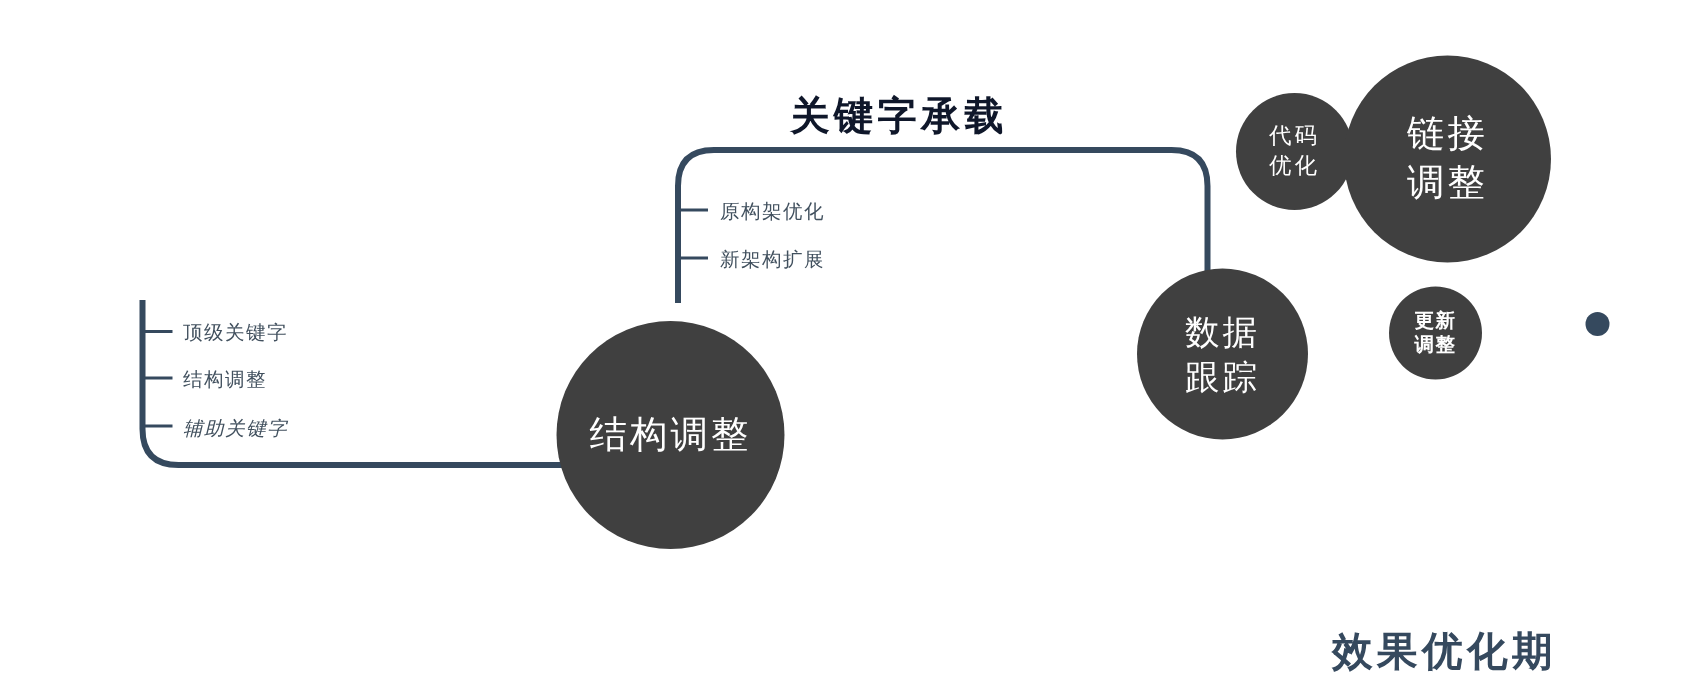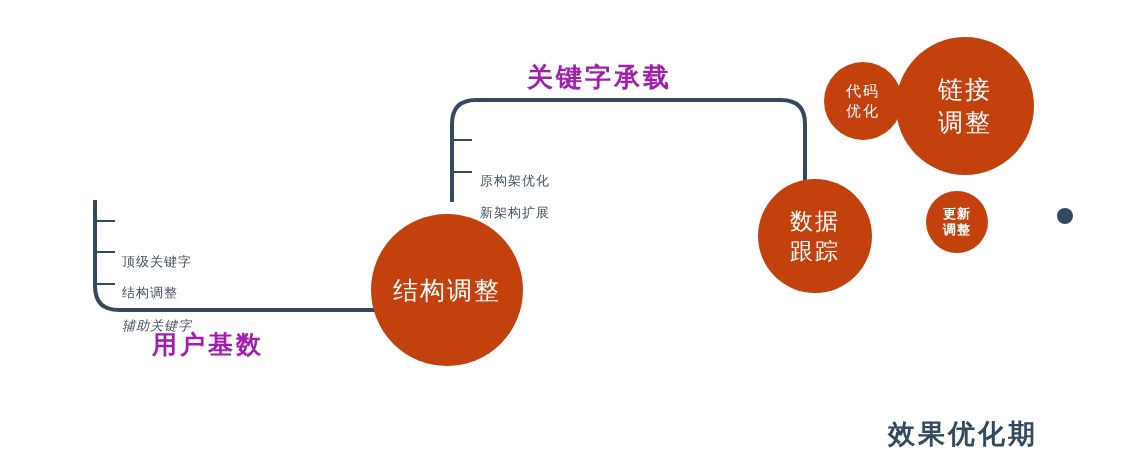--- a/index.html
+++ b/index.html
@@ -16,46 +16,45 @@
     overflow: hidden;
   }
   .edges-svg {
     position: absolute;
     left: 0;
     top: 0;
   }
   .node {
     position: absolute;
     border-radius: 50%;
-    background: #c2410c;
+    background: #404040;
     color: #ffffff;
     display: flex;
     align-items: center;
     justify-content: center;
     text-align: left;
   }
   .node-label {
     white-space: pre-line;
     letter-spacing: 2px;
     line-height: 1.32;
   }
   .edge-label {
     position: absolute;
-    color: #a21caf;
+    color: #0f172a;
     font-weight: 600;
     letter-spacing: 3px;
     white-space: nowrap;
   }
   .tick-label {
     position: absolute;
     color: #41505e;
     font-size: 13px;
     letter-spacing: 1px;
     white-space: nowrap;
-    margin-top: 40px;
   }
   .footer-label {
     position: absolute;
     color: #35495e;
     font-weight: 600;
     font-size: 27px;
     letter-spacing: 3px;
     white-space: nowrap;
   }
   .dot {
@@ -104,21 +103,20 @@
   </div>
 
   <div class="node" style="left:926px;top:191px;width:62px;height:62px;font-size:13px;font-weight:700;">
     <span class="node-label" style="letter-spacing:1px;line-height:1.25;">更新
 调整</span>
   </div>
 
   <div class="dot" style="left:1057px;top:208px;width:16px;height:16px;"></div>
 
 
-  <div class="edge-label" style="left:152px;top:328px;font-size:25px;">用户基数</div>
 
   <div class="edge-label" style="left:527px;top:60px;font-size:26px;">关键字承载</div>
 
   <div class="tick-label" style="left:122px;top:213px;">顶级关键字</div>
   <div class="tick-label" style="left:122px;top:244px;">结构调整</div>
   <div class="tick-label" style="left:122px;top:277px;font-style:italic;">辅助关键字</div>
 
   <div class="tick-label" style="left:480px;top:132px;">原构架优化</div>
   <div class="tick-label" style="left:480px;top:164px;">新架构扩展</div>
 

